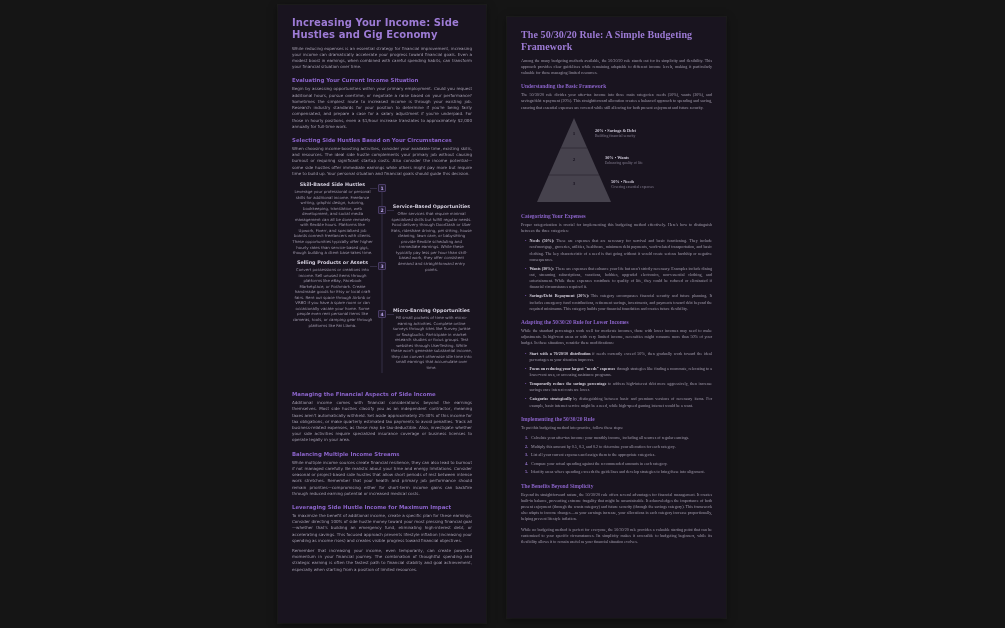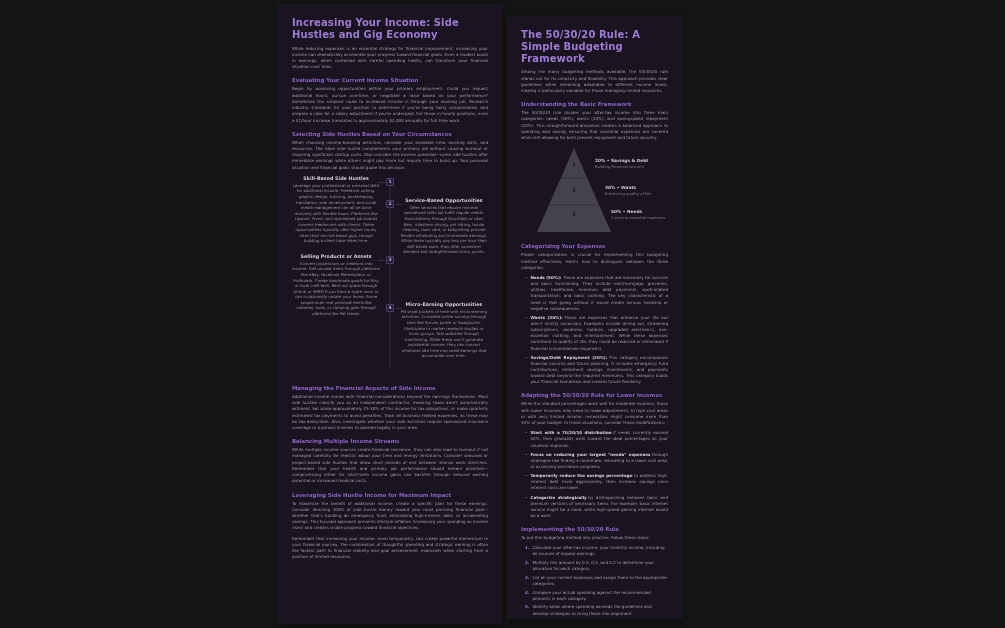--- a/index.html
+++ b/index.html
@@ -9,22 +9,22 @@
     font-family:"DejaVu Sans", sans-serif;
     position:relative;
     overflow:hidden;
   }
   .page {
     position:absolute;
     background:#19141f;
     box-shadow:0 0 0 1px rgba(255,255,255,0.035), 0 2px 8px rgba(0,0,0,0.5);
     overflow:hidden;
   }
-  .page-left  { left:278px; top:5px;  width:224px; height:618px; padding:12px 14px 10px; }
-  .page-right { left:507px; top:17px; width:175px; height:601px; padding:12px 14px 18px; }
+  .page-left  { left:278px; top:5px;  width:208px; height:618px; padding:12px 14px 10px; }
+  .page-right { left:507px; top:17px; width:219px; height:601px; padding:12px 14px 18px;font-family:Liberation Serif, serif; }
 
   h1 { color:#9d7bd5; font-size:10px; line-height:1.18; font-weight:700; margin-bottom:5px; letter-spacing:0.1px; }
   h2 { color:#8a63c8; font-size:5.4px; font-weight:700; margin:7px 0 3px; }
   p.body { color:#a39dae; font-size:4.1px; line-height:1.52; margin-bottom:4px; text-align:justify; }
 
   
   .timeline { position:relative; height:202px; margin:5px 0 2px; }
   .rail { position:absolute; left:50%; top:3px; width:1px; height:188px; background:#352e46; transform:translateX(-50%); }
   .badge {
     position:absolute; left:50%; transform:translateX(-50%);

